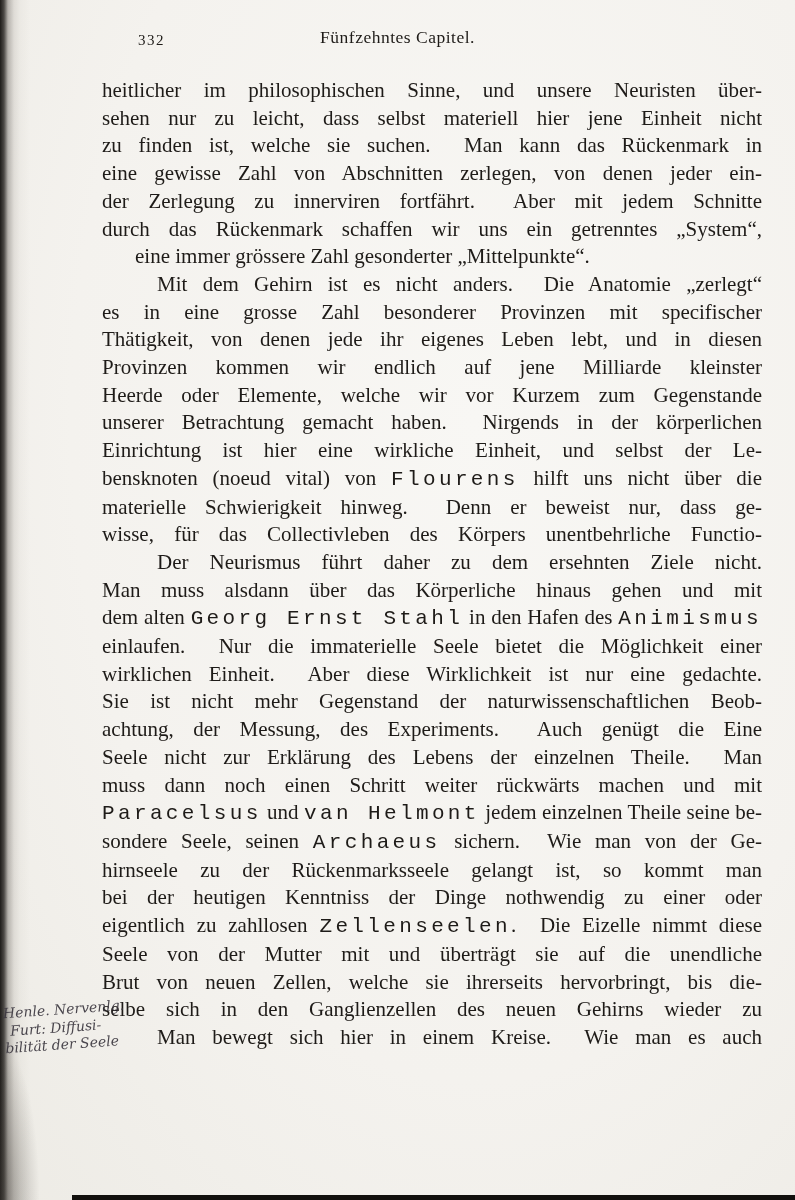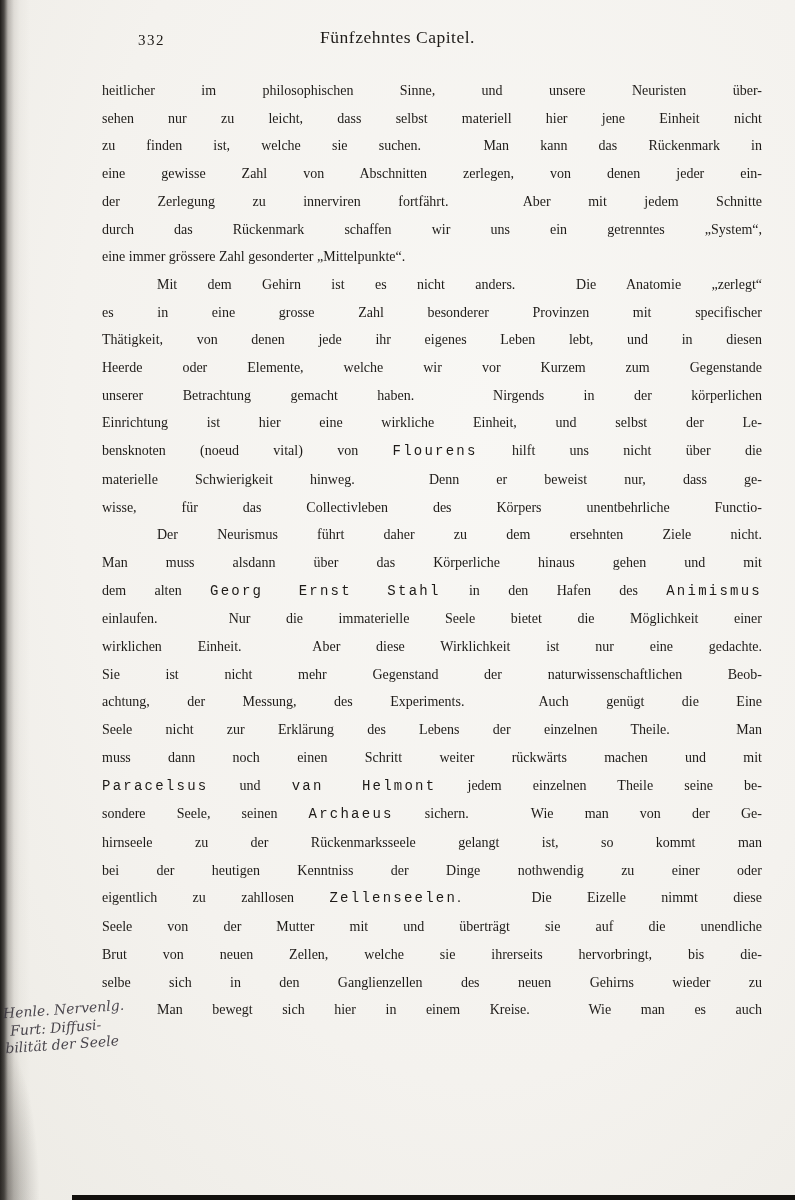--- a/index.html
+++ b/index.html
@@ -36,29 +36,29 @@
   .folio {
     position:absolute; left:138px; top:24px;
     font-size:15px; letter-spacing:1.5px;margin-top:8px;
   }
   .running-head {
     position:absolute; left:0; top:27px; width:795px;
     text-align:center; font-size:17.5px; letter-spacing:0.5px;
   }
   .text-block {
     position:absolute; left:102px; top:77px; width:660px;
-    font-size:14px; line-height:27.7px;
+    font-size:21px; line-height:27.7px;
   }
   .para { margin:0; }
   .line {
     text-align:justify;
     text-align-last:justify;
     white-space:normal;
   }
-  .line.endline { text-align-last:left; }
+  .line.endline { text-align-last:left;margin-left:33px; }
   .line.indent { text-indent:55px; }
   .sp { letter-spacing:0.16em;font-family:Liberation Mono, monospace; }
   .margin-note {
     position:absolute; left:4px; top:1000px; width:150px;
     transform:rotate(-4deg);
     font-family:"DejaVu Serif", serif;
     font-style:italic;
     font-size:14px; line-height:17.5px;
     color:#3c3840; opacity:0.92;
     pointer-events:none;
@@ -83,20 +83,21 @@
         <div class="line">zu finden ist, welche sie suchen.&nbsp; Man kann das Rückenmark in</div>
         <div class="line">eine gewisse Zahl von Abschnitten zerlegen, von denen jeder ein-</div>
         <div class="line">der Zerlegung zu innerviren fortfährt.&nbsp; Aber mit jedem Schnitte</div>
         <div class="line">durch das Rückenmark schaffen wir uns ein getrenntes „System“,</div>
         <div class="line endline">eine immer grössere Zahl gesonderter „Mittelpunkte“.</div>
       </div>
       <div class="para">
         <div class="line indent">Mit dem Gehirn ist es nicht anders.&nbsp; Die Anatomie „zerlegt“</div>
         <div class="line">es in eine grosse Zahl besonderer Provinzen mit specifischer</div>
         <div class="line">Thätigkeit, von denen jede ihr eigenes Leben lebt, und in diesen</div>
+        <div class="line">Provinzen kommen wir endlich auf jene Milliarde kleinster</div>
         <div class="line">Heerde oder Elemente, welche wir vor Kurzem zum Gegenstande</div>
         <div class="line">unserer Betrachtung gemacht haben.&nbsp; Nirgends in der körperlichen</div>
         <div class="line">Einrichtung ist hier eine wirkliche Einheit, und selbst der Le-</div>
         <div class="line">bensknoten (noeud vital) von <span class="sp">Flourens</span> hilft uns nicht über die</div>
         <div class="line">materielle Schwierigkeit hinweg.&nbsp; Denn er beweist nur, dass ge-</div>
         <div class="line">wisse, für das Collectivleben des Körpers unentbehrliche Functio-</div>
       </div>
       <div class="para">
         <div class="line indent">Der Neurismus führt daher zu dem ersehnten Ziele nicht.</div>
         <div class="line">Man muss alsdann über das Körperliche hinaus gehen und mit</div>

